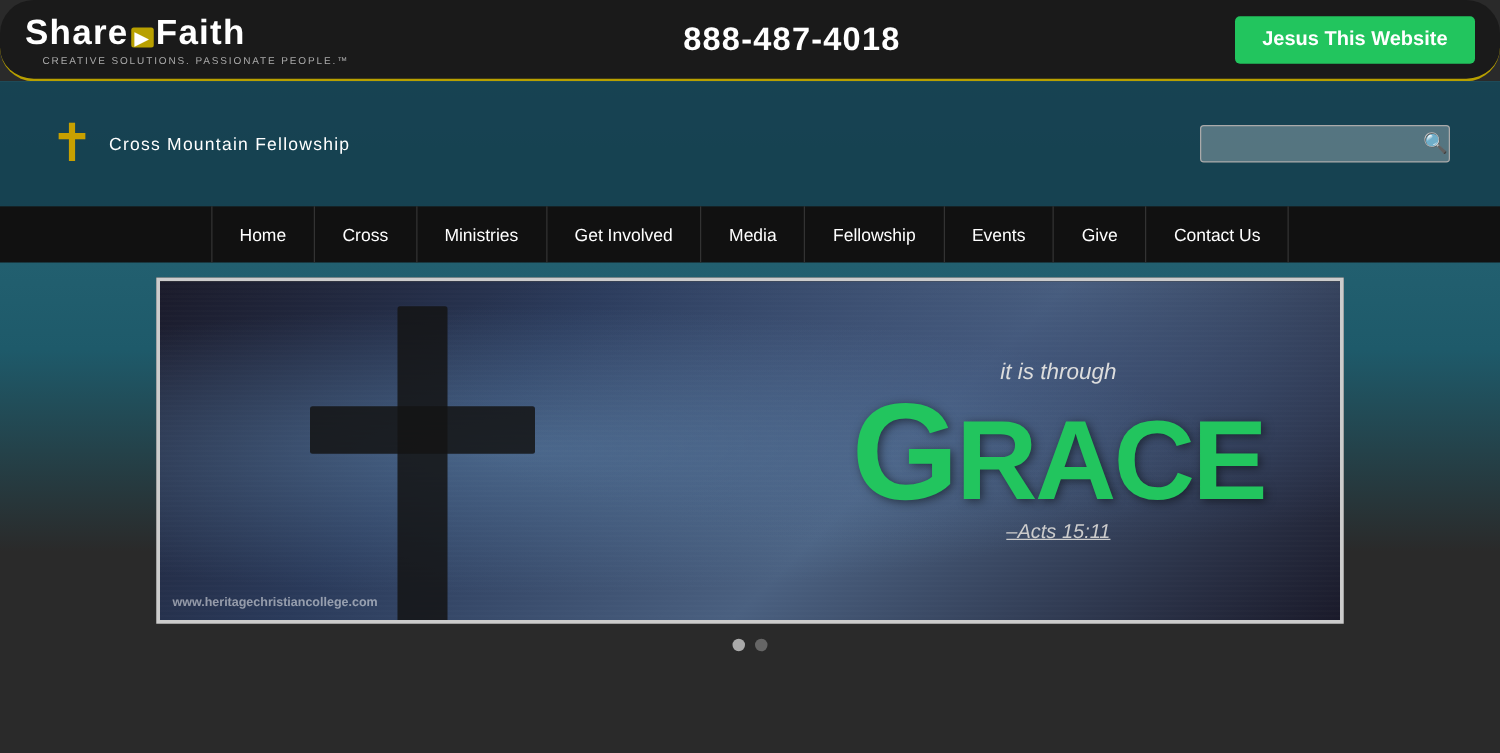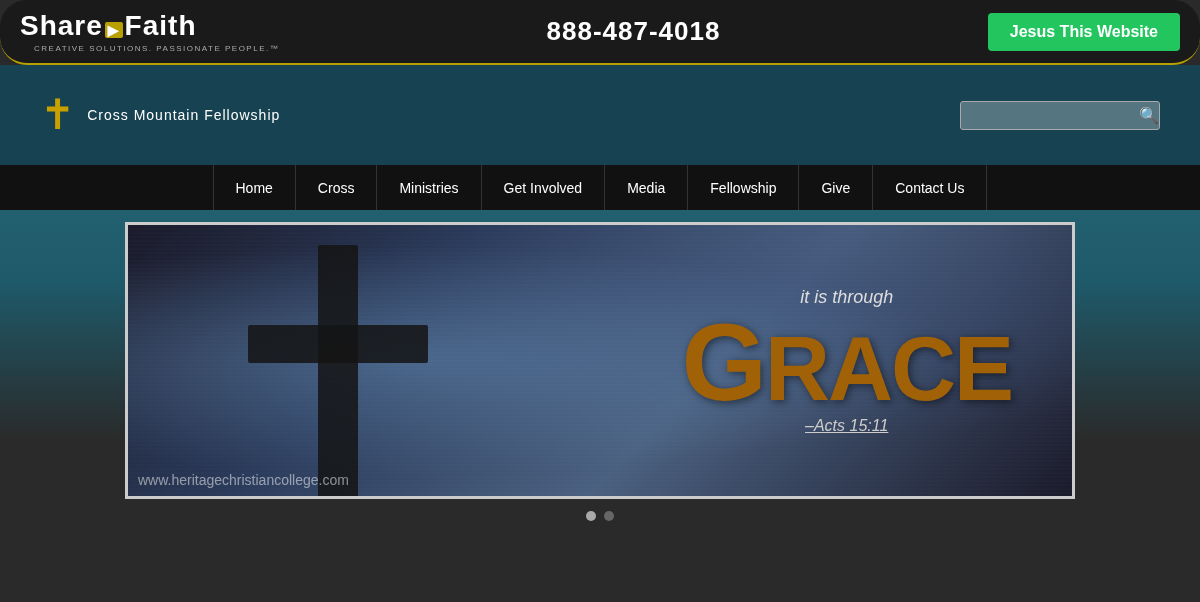--- a/index.html
+++ b/index.html
@@ -214,21 +214,21 @@
     }
     #hero-it-is {
       font-size: 18px;
       font-style: italic;
       color: #ddd;
       margin-bottom: 4px;
     }
     #hero-grace {
       font-size: 90px;
       font-weight: bold;
-      color: #a16207;
+      color: #22c55e;
       line-height: 0.9;
       text-shadow: 2px 2px 8px rgba(0,0,0,0.5);
       letter-spacing: -2px;
     }
     #hero-grace span.big-g {
       font-size: 110px;
     }
     #hero-sub {
       font-size: 20px;
       color: #ddd;
@@ -241,22 +241,23 @@
       color: #ccc;
       margin-top: 6px;
       font-style: italic;
       text-decoration: underline;
     }
     
     #attribution {
       position: absolute;
       bottom: 8px;
       left: 10px;
-      font-size: 14px;
+      font-size: 10px;
       color: rgba(255,255,255,0.5);
+      font-weight: bold;
     }
 
     
     #slide-dots {
       display: flex;
       justify-content: center;
       gap: 8px;
       margin-top: 8px;
     }
     .dot {
@@ -295,20 +296,21 @@
     </div>
   </div>
 
   <div id="nav-bar">
     <div class="nav-item">Home</div>
     <div class="nav-item">Cross</div>
     <div class="nav-item">Ministries</div>
     <div class="nav-item">Get Involved</div>
     <div class="nav-item">Media</div>
     <div class="nav-item">Fellowship</div>
+    <div class="nav-item">Events</div>
     <div class="nav-item">Give</div>
     <div class="nav-item">Contact Us</div>
   </div>
 
   <div id="hero-area">
     <div id="hero-bg"></div>
     <div id="hero-texture"></div>
 
     <div id="cross-silhouette">
       <div id="cross-vertical"></div>

